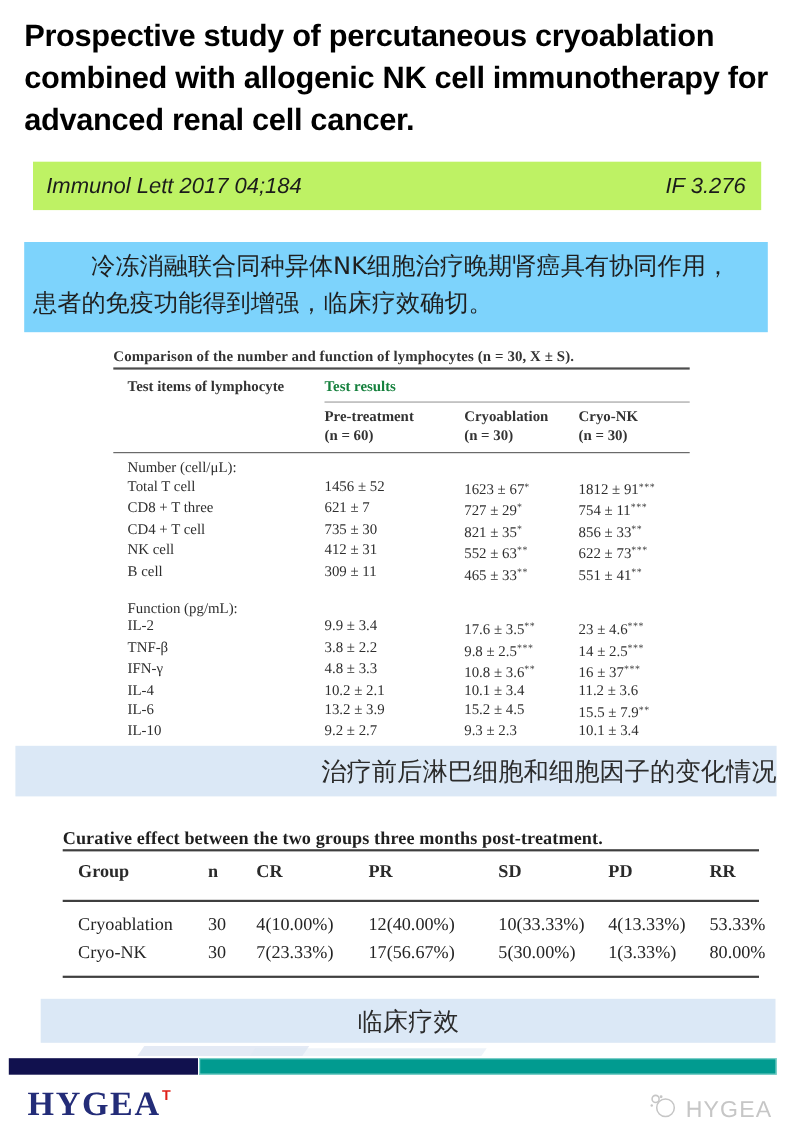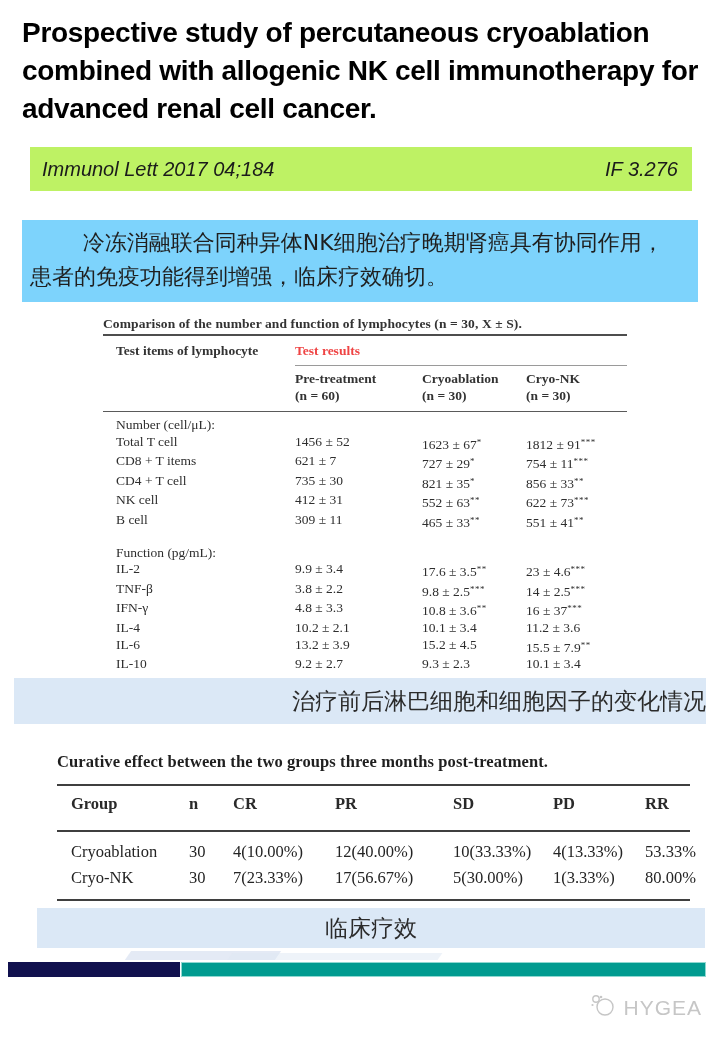--- a/index.html
+++ b/index.html
@@ -30,21 +30,21 @@
 
   
   .table1 {
     position:absolute; left:103px; top:316px; width:524px;
     font-family:"Liberation Serif", serif; color:#2e2e2e; font-size:13.5px;
   }
   .t1-caption { font-size:13.5px; color:#333; margin-bottom:2px; font-weight:600; letter-spacing:0.1px; }
   .t1-rule-top { border-top:2px solid #4d4d4d; }
   .t1-headrow1 { display:grid; grid-template-columns:192px 332px; padding-top:7px; }
   .t1-h1 { font-weight:600; padding-left:13px; color:#333; }
-  .t1-h1b { font-weight:600; color:#ef4444; }
+  .t1-h1b { font-weight:600; color:#15803d; }
   .t1-groupline { margin-left:192px; border-bottom:1px solid #9a9a9a; height:7px; }
   .t1-headrow2 { display:grid; grid-template-columns:192px 127px 104px 101px; padding:5px 0 7px 0; }
   .t1-colhead { font-weight:600; color:#333; line-height:16.5px; }
   .t1-colhead:first-child { padding-left:13px; }
   .t1-rule-mid { border-top:1.5px solid #5a5a5a; }
   .t1-body { padding-top:5px; }
   .t1-sechead { padding-left:13px; line-height:16.6px; }
   .t1-sechead.gap { margin-top:13px; }
   .t1-row { display:grid; grid-template-columns:192px 127px 104px 101px; line-height:16.6px; }
   .t1-row .lbl { padding-left:13px; }
@@ -60,21 +60,21 @@
     position:absolute; left:14px; top:678px; width:692px; height:46px;
     background:#dbe8f6; display:flex; align-items:center; justify-content:flex-end;
     font-family:"DejaVu Sans", sans-serif; font-size:23px; color:#2b2b2b;
   }
 
   
   .table2 {
     position:absolute; left:57px; top:752px; width:633px;
     font-family:"Liberation Serif", serif; color:#222;
   }
-  .t2-caption { font-size:16.5px; color:#1f1f1f; margin-bottom:12px; font-weight:600; letter-spacing:0.1px; }
+  .t2-caption { font-size:16.5px; color:#1f1f1f; font-weight:600; letter-spacing:0.1px; }
   .t2-rule { border-top:2.5px solid #3f3f3f; }
   .t2-head { display:grid; grid-template-columns:132px 44px 102px 118px 100px 92px 45px; padding:8px 0 16px 0; font-size:16.5px; font-weight:600; color:#2a2a2a; }
   .t2-head > div:first-child { padding-left:14px; }
   .t2-body { padding:7px 0 8px 0; }
   .t2-row { display:grid; grid-template-columns:132px 44px 102px 118px 100px 92px 45px; font-size:16.5px; line-height:26px; color:#242424; }
   .t2-row > div:first-child { padding-left:14px; }
 
   .caption-bar2 {
     position:absolute; left:37px; top:908px; width:668px; height:40px;
     background:#dbe8f6; display:flex; align-items:center; justify-content:center;
@@ -143,21 +143,21 @@
     <div class="t1-rule-mid"></div>
     <div class="t1-body">
         <div class="t1-sechead">Number (cell/μL):</div>
         <div class="t1-row">
           <div class="lbl">Total T cell</div>
           <div><span>1456 ± 52</span></div>
           <div><span>1623 ± 67<sup>*</sup></span></div>
           <div><span>1812 ± 91<sup>***</sup></span></div>
         </div>
         <div class="t1-row">
-          <div class="lbl">CD8 + T items</div>
+          <div class="lbl">CD8 + T three</div>
           <div><span>621 ± 7</span></div>
           <div><span>727 ± 29<sup>*</sup></span></div>
           <div><span>754 ± 11<sup>***</sup></span></div>
         </div>
         <div class="t1-row">
           <div class="lbl">CD4 + T cell</div>
           <div><span>735 ± 30</span></div>
           <div><span>821 ± 35<sup>*</sup></span></div>
           <div><span>856 ± 33<sup>**</sup></span></div>
         </div>
@@ -257,20 +257,21 @@
 
   <div class="caption-bar2">
     <span>临床疗效</span>
   </div>
 
   <div class="footer-streak1"></div>
   <div class="footer-streak2"></div>
   <div class="bar-navy"></div>
   <div class="bar-teal"></div>
 
+  <div class="logo"><span>HYGEA</span><span class="mark">T</span></div>
 
   <div class="watermark">
     <span>
       <svg width="26" height="26" viewBox="0 0 26 26" fill="none">
         <circle cx="6" cy="6" r="3.2" stroke="#c6c6c6" stroke-width="1.4"></circle>
         <circle cx="15" cy="14" r="8" stroke="#c6c6c6" stroke-width="1.4"></circle>
         <circle cx="11" cy="4" r="1.3" fill="#c6c6c6"></circle>
         <circle cx="2.5" cy="12" r="1.1" fill="#c6c6c6"></circle>
       </svg>
     </span>

